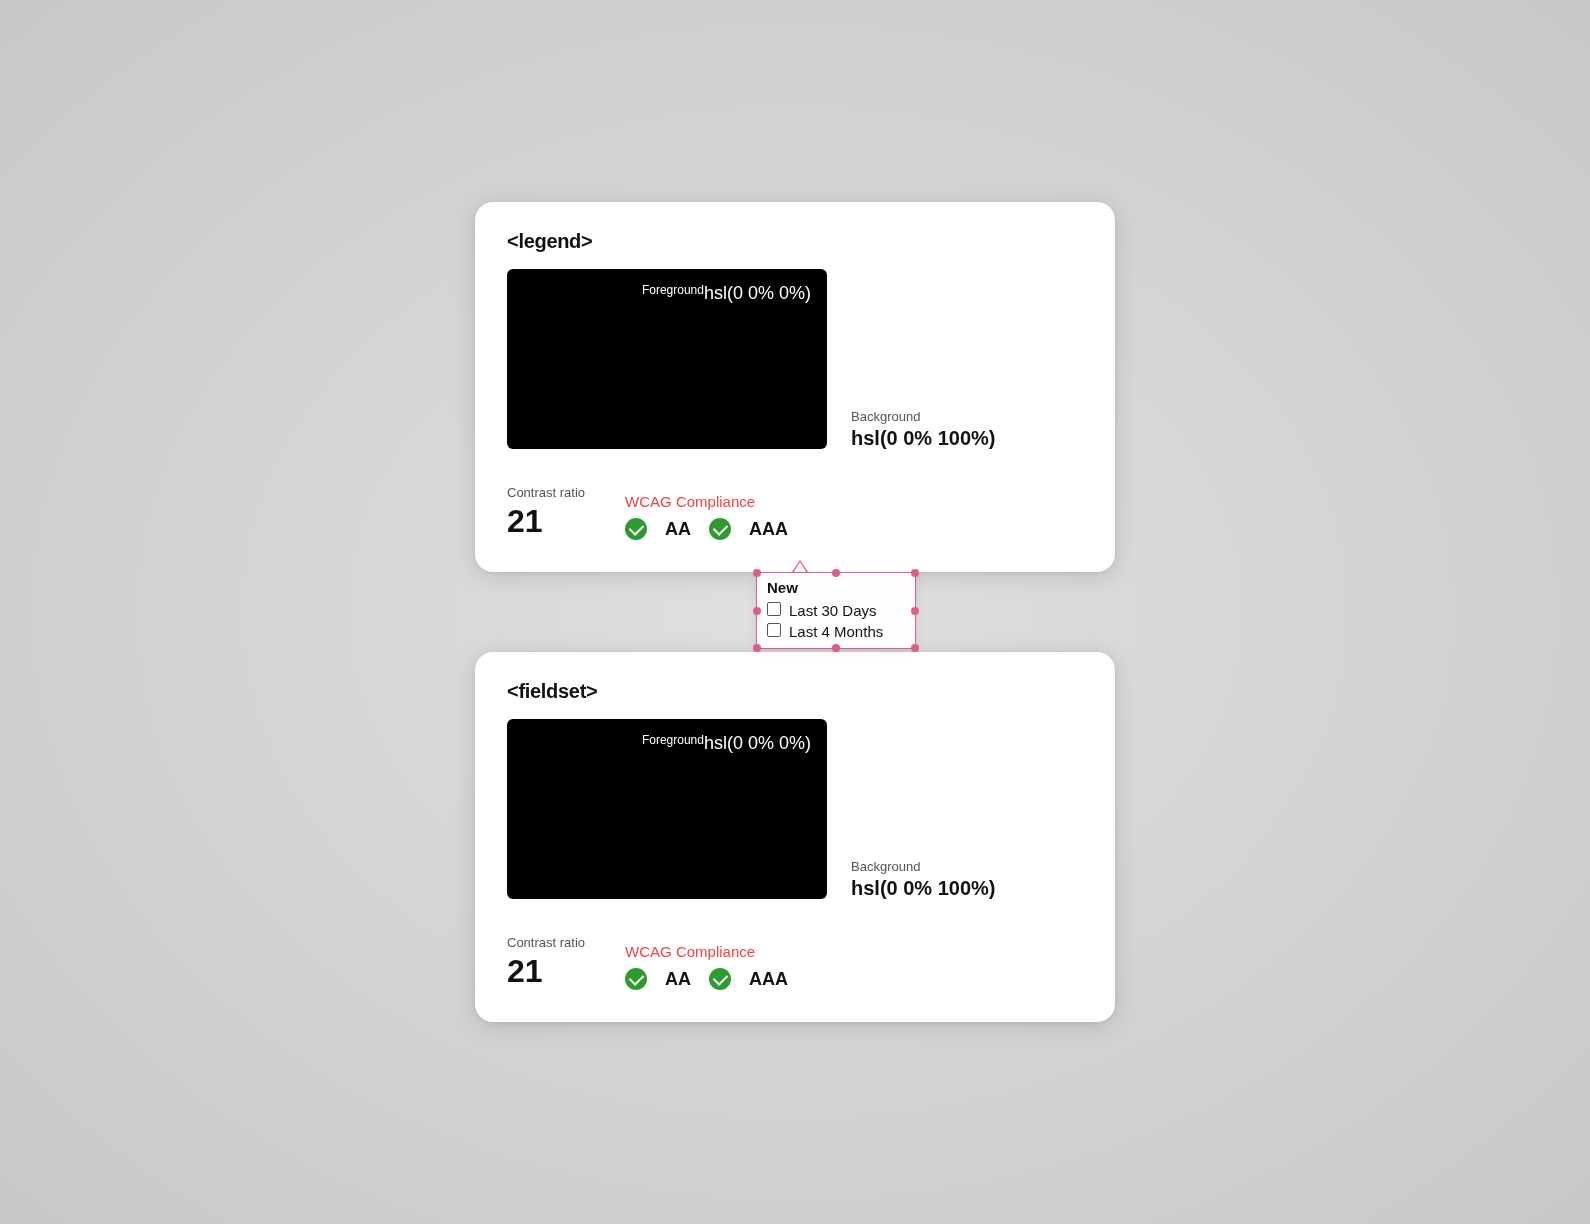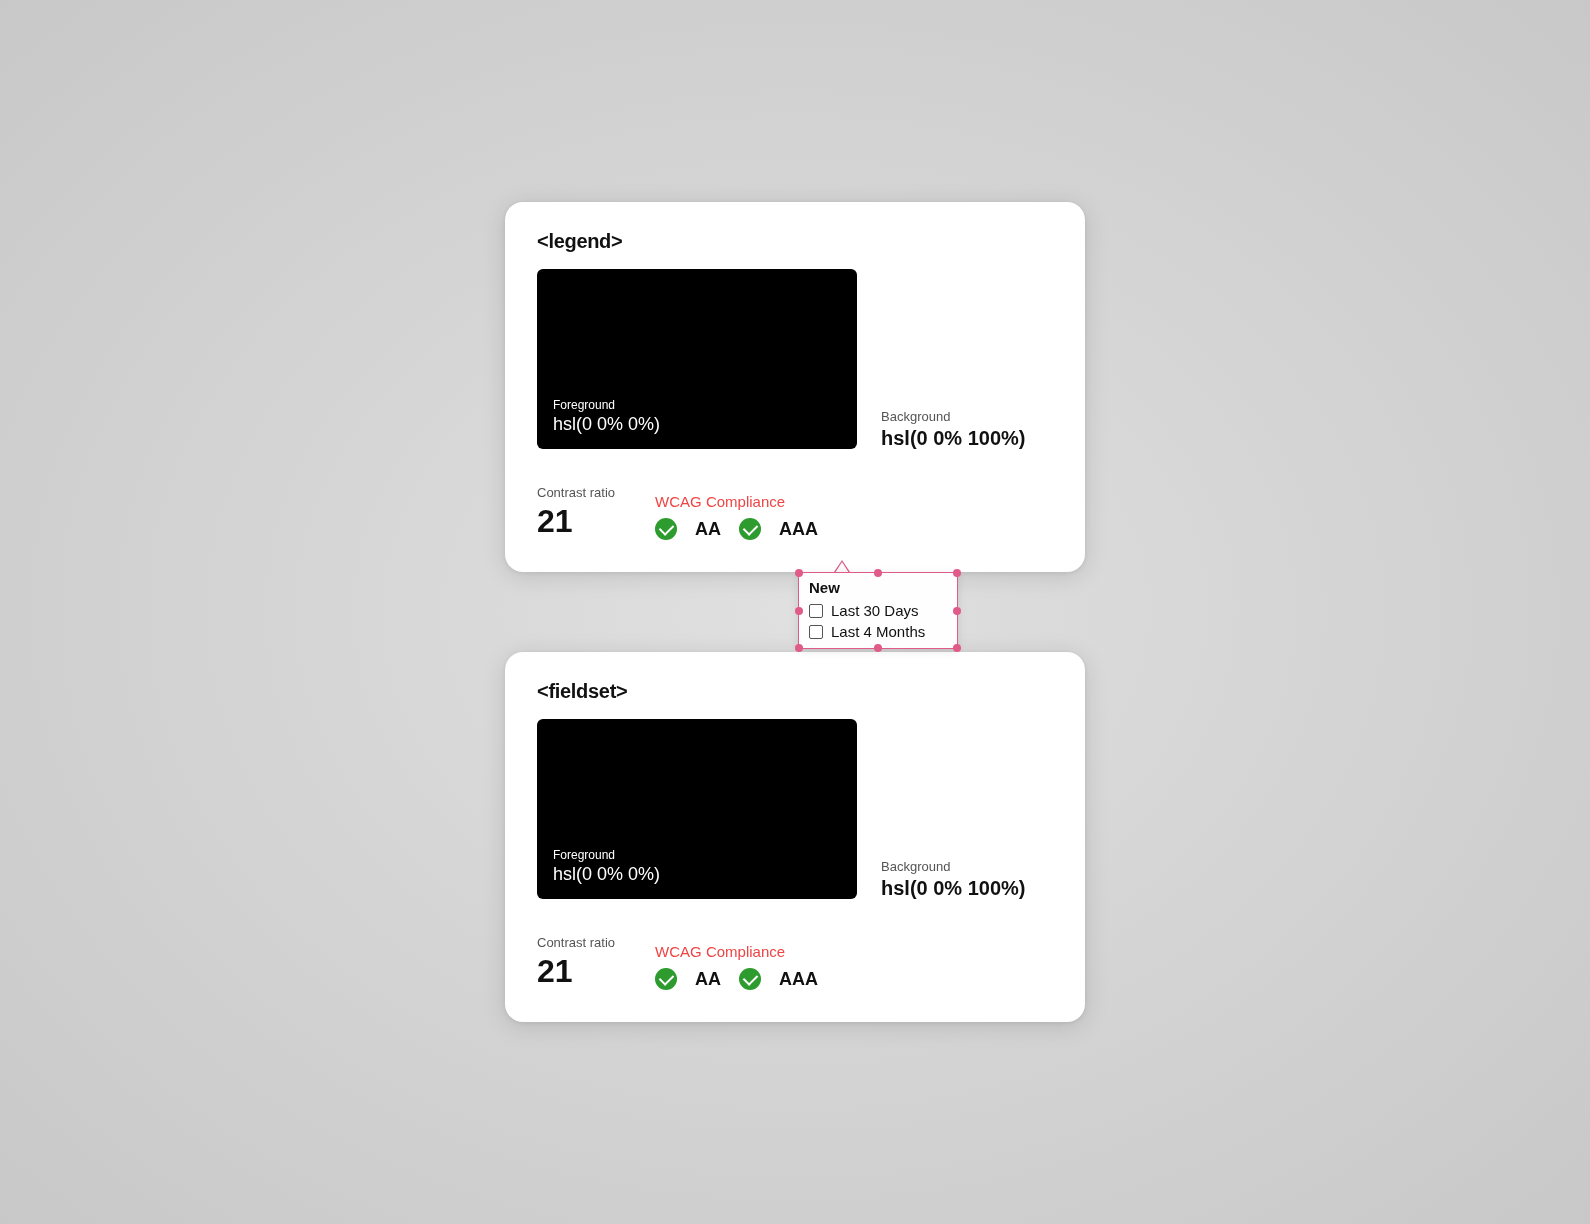--- a/index.html
+++ b/index.html
@@ -22,40 +22,40 @@
       flex-direction: column;
       align-items: center;
       gap: 0;
       position: relative;
     }
 
     .card {
       background: #ffffff;
       border-radius: 18px;
       box-shadow: 0 4px 24px rgba(0,0,0,0.13), 0 1px 4px rgba(0,0,0,0.08);
-      width: 580px;
+      width: 640px;
       padding: 28px 32px 32px 32px;
       position: relative;
     }
 
     .card-title {
       font-size: 20px;
       font-weight: 700;
       color: #111;
       margin-bottom: 16px;
       letter-spacing: -0.3px;
     }
 
     .color-preview {
       width: 320px;
       height: 180px;
       background: #000000;
       border-radius: 6px;
       display: flex;
-      flex-direction: column;
+      flex-direction: row;
       justify-content: flex-end;
       padding: 14px 16px;
       margin-bottom: 18px;
     }
 
     .color-preview .fg-label {
       font-size: 12px;
       color: #ffffff;
       font-weight: 400;
       margin-bottom: 2px;
@@ -136,21 +136,21 @@
       height: 7px;
       border-left: 2px solid #fff;
       border-bottom: 2px solid #fff;
       transform: rotate(-45deg) translate(1px, -1px);
     }
 
     
     .dropdown-overlay {
       position: absolute;
       top: 370px;
-      left: 293px;
+      left: 281px;
       z-index: 10;
     }
 
     .dropdown-selection-box {
       border: 1.5px solid #e05a8a;
       border-radius: 4px;
       background: rgba(255,255,255,0.97);
       padding: 6px 10px 8px 10px;
       box-shadow: 0 2px 8px rgba(0,0,0,0.10);
       position: relative;
@@ -177,21 +177,21 @@
     .dropdown-label {
       font-size: 15px;
       font-weight: 600;
       color: #111;
       margin-bottom: 6px;
       display: block;
     }
 
     .dropdown-item {
       display: flex;
-      align-items: center;
+      align-items: flex-start;
       gap: 8px;
       font-size: 15px;
       color: #111;
       margin-bottom: 4px;
       cursor: pointer;
     }
 
     .dropdown-item:last-child {
       margin-bottom: 0;
     }

